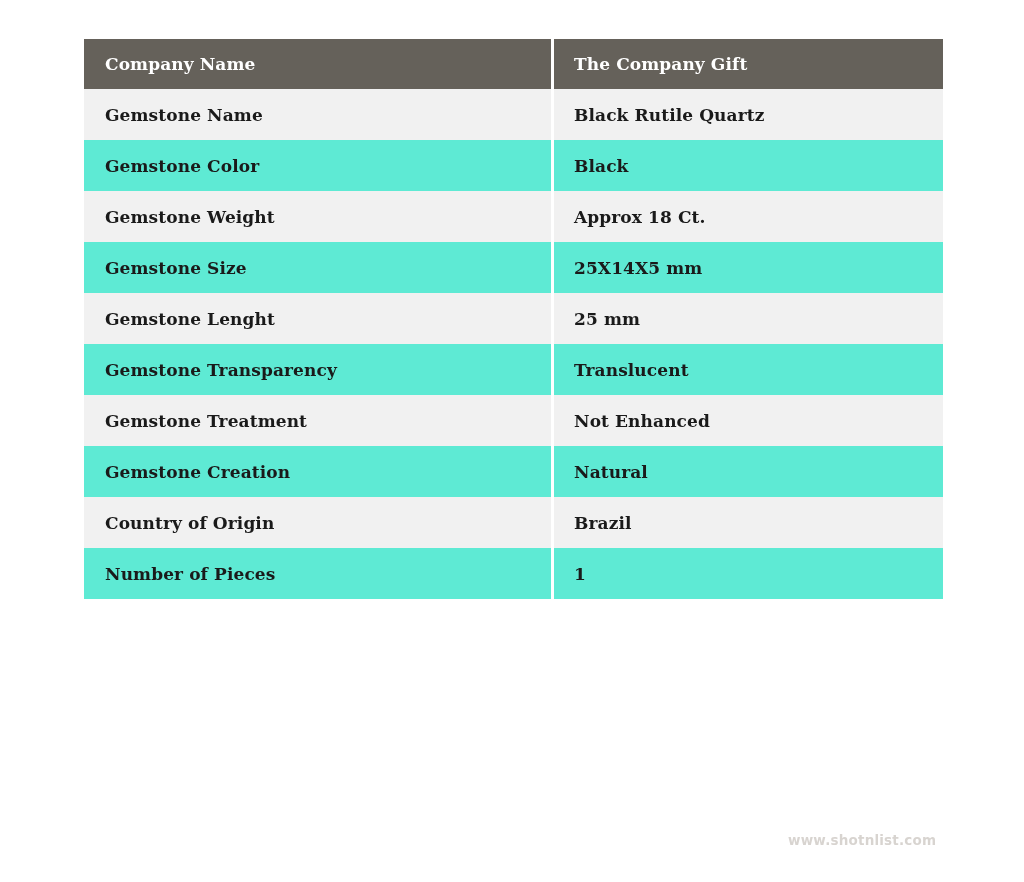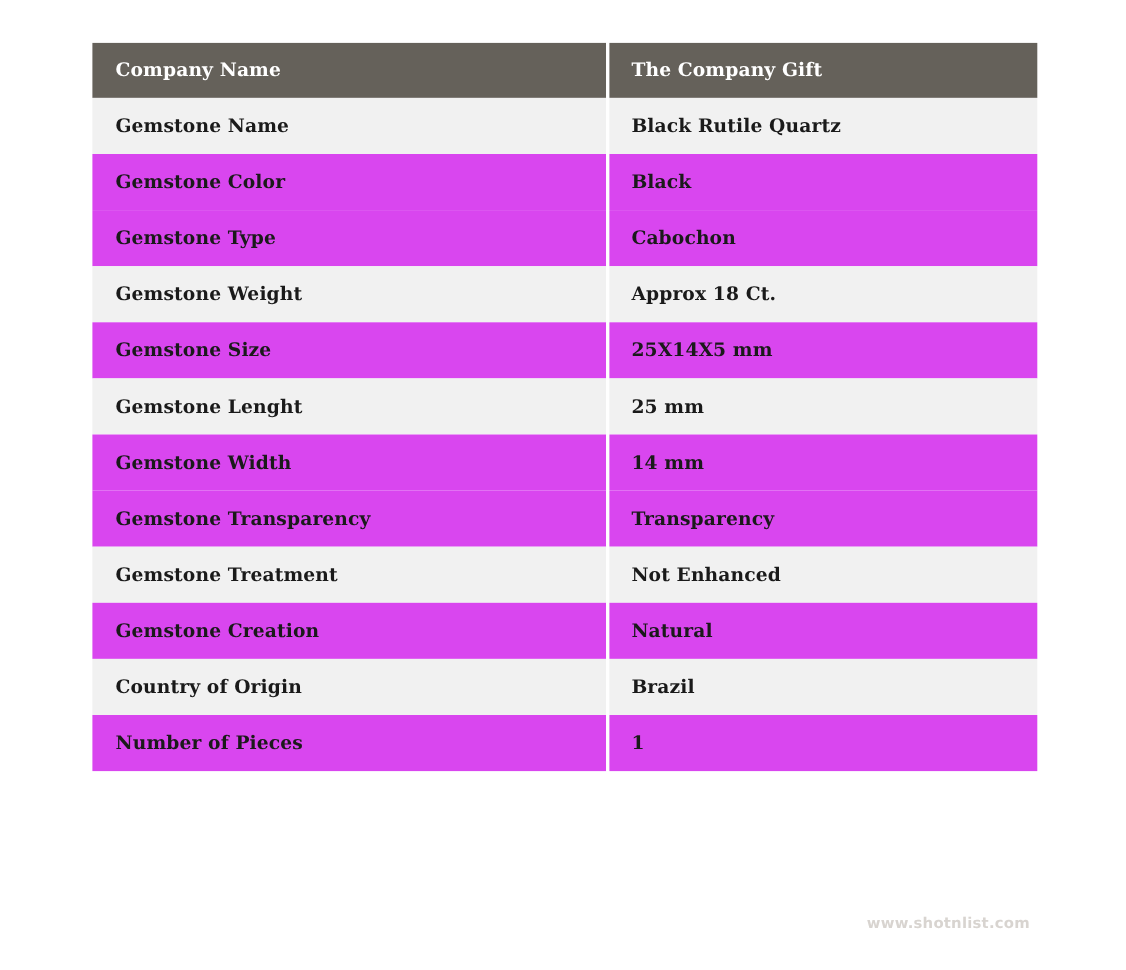--- a/index.html
+++ b/index.html
@@ -60,21 +60,21 @@
     height: 50px;
   }
   tr.header td.gap-cell {
     background: #ffffff;
   }
   tr.shade .cell {
     background: #f1f1f1;
     text-align: right;
   }
   tr.plain .cell {
-    background: #d946ef;
+    background: #5eead4;
   }
   td.gap-cell {
     width: 3px;
     background: #ffffff;
   }
   .watermark {
     position: absolute;
     left: 788px;
     top: 832px;
     font-family: "DejaVu Sans", "Liberation Sans", sans-serif;
@@ -120,29 +120,20 @@
         <td>
           <div class="cell label">Gemstone Color</div>
         </td>
         <td class="gap-cell"></td>
         <td>
           <div class="cell value">Black</div>
         </td>
       </tr>
 
 
-      <tr class="plain">
-        <td>
-          <div class="cell label">Gemstone Type</div>
-        </td>
-        <td class="gap-cell"></td>
-        <td>
-          <div class="cell value">Cabochon</div>
-        </td>
-      </tr>
 
       <tr class="shade">
         <td>
           <div class="cell label">Gemstone Weight</div>
         </td>
         <td class="gap-cell"></td>
         <td>
           <div class="cell value">Approx 18 Ct.</div>
         </td>
       </tr>
@@ -160,38 +151,29 @@
       <tr class="shade">
         <td>
           <div class="cell label">Gemstone Lenght</div>
         </td>
         <td class="gap-cell"></td>
         <td>
           <div class="cell value">25 mm</div>
         </td>
       </tr>
 
-      <tr class="plain">
-        <td>
-          <div class="cell label">Gemstone Width</div>
-        </td>
-        <td class="gap-cell"></td>
-        <td>
-          <div class="cell value">14 mm</div>
-        </td>
-      </tr>
 
 
       <tr class="plain">
         <td>
           <div class="cell label">Gemstone Transparency</div>
         </td>
         <td class="gap-cell"></td>
         <td>
-          <div class="cell value">Transparency</div>
+          <div class="cell value">Translucent</div>
         </td>
       </tr>
 
       <tr class="shade">
         <td>
           <div class="cell label">Gemstone Treatment</div>
         </td>
         <td class="gap-cell"></td>
         <td>
           <div class="cell value">Not Enhanced</div>

